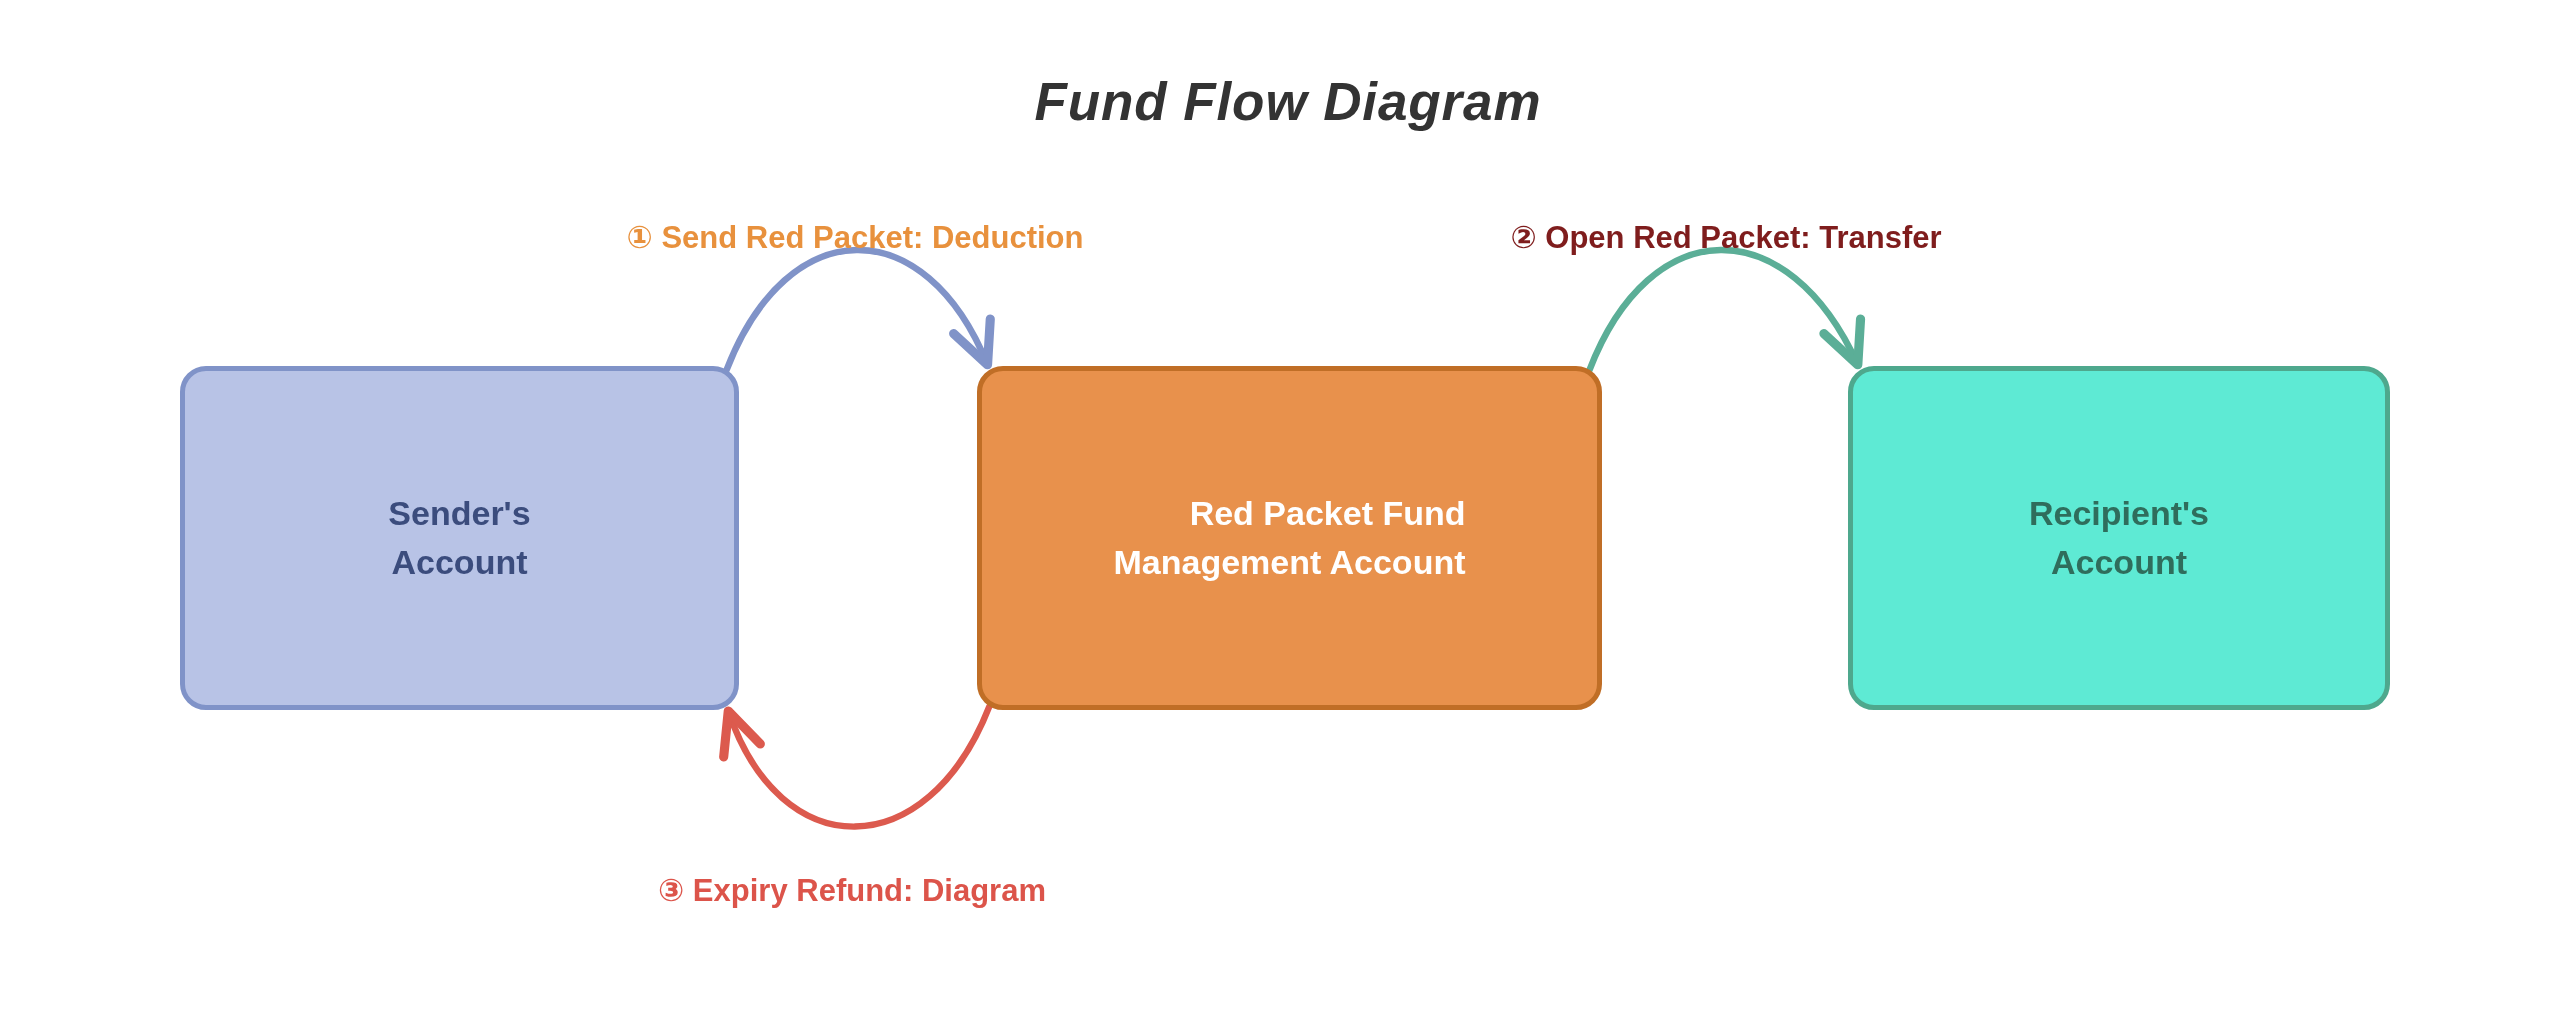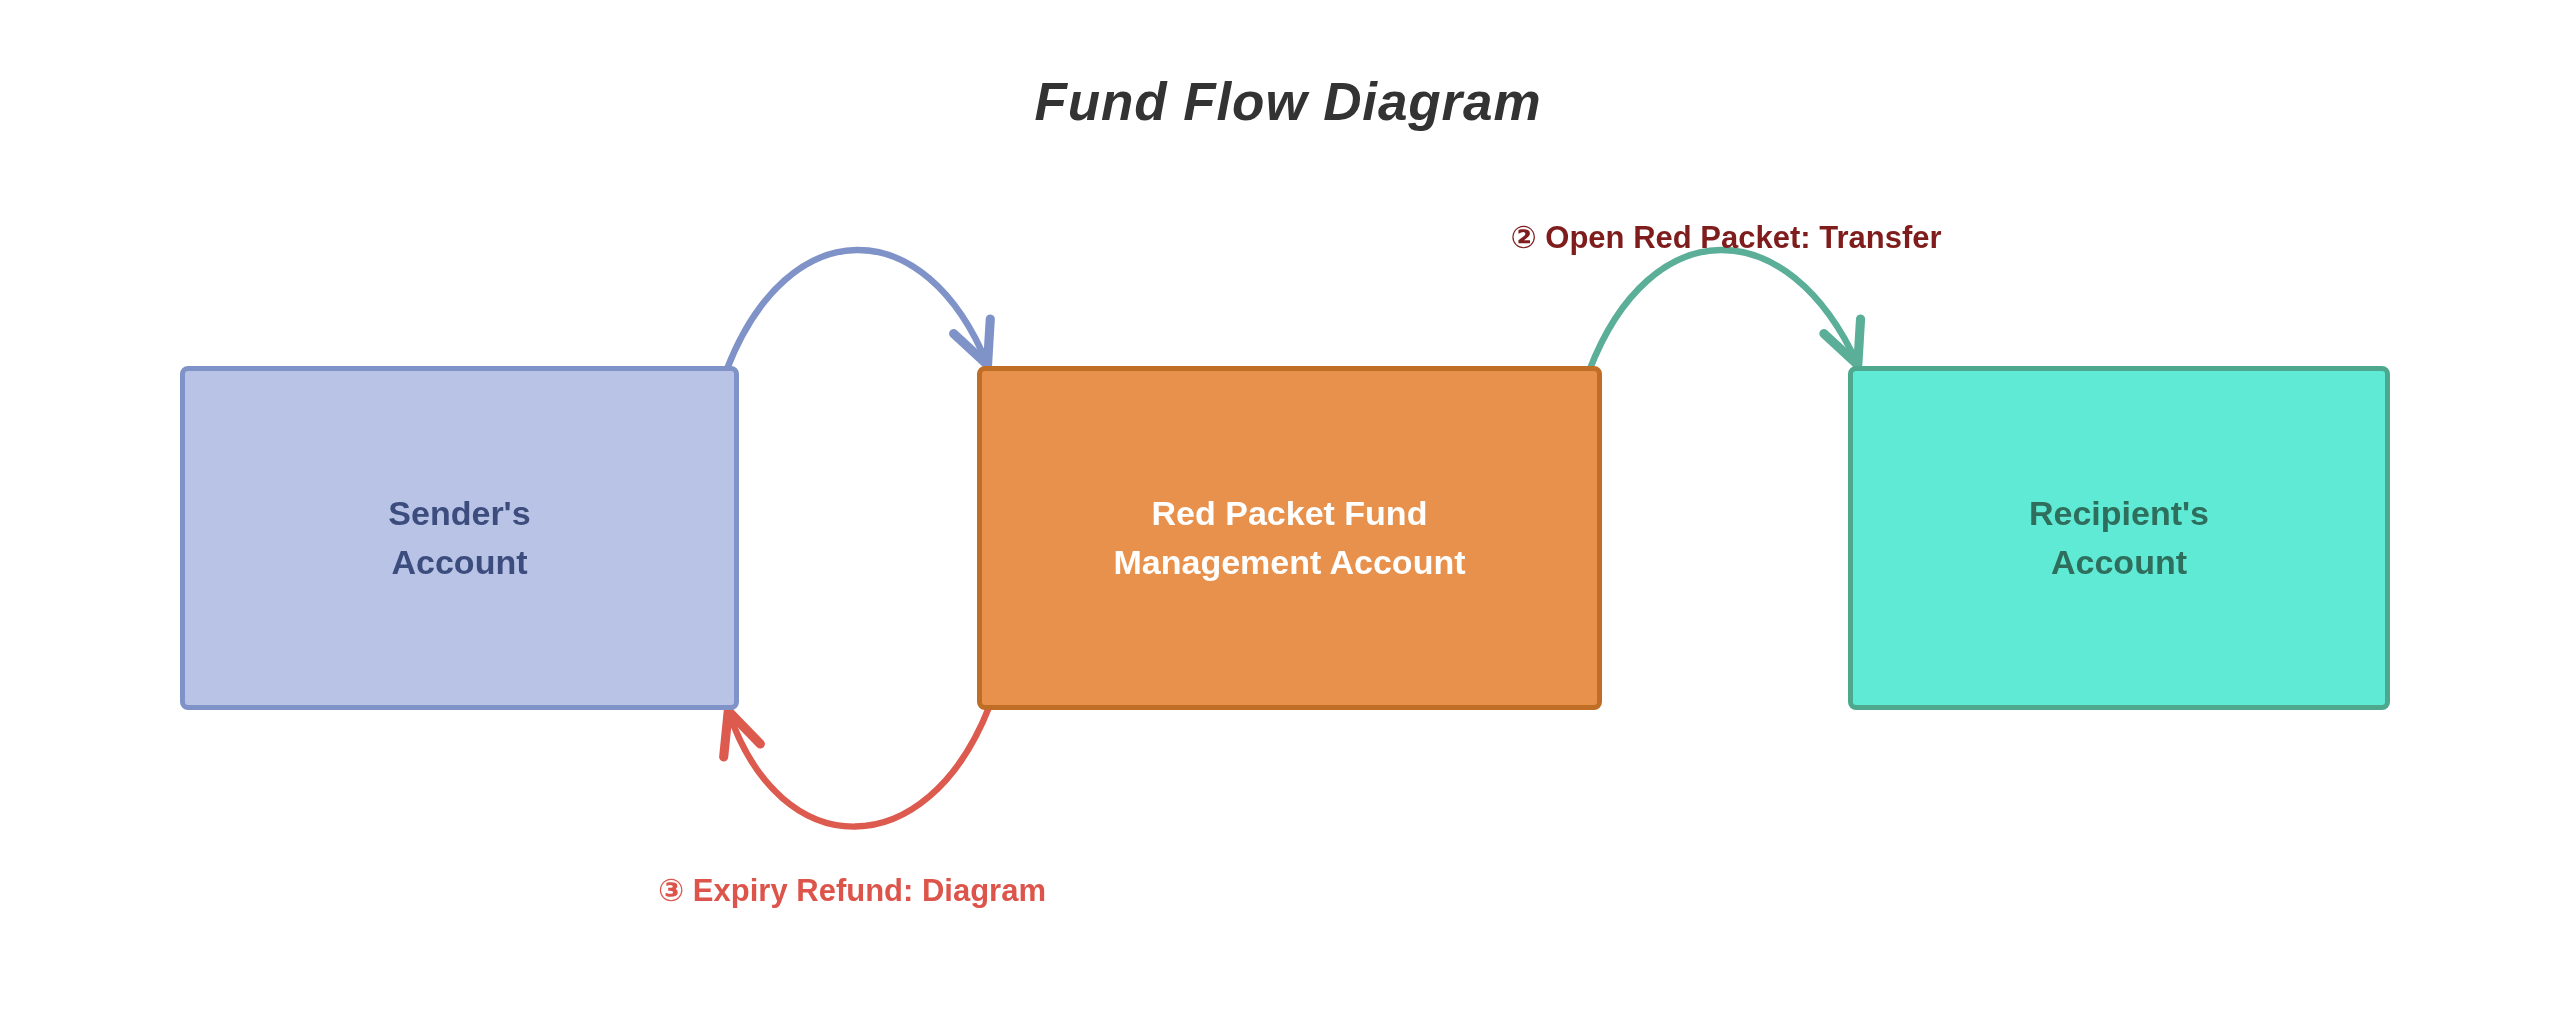--- a/index.html
+++ b/index.html
@@ -47,37 +47,37 @@
     white-space: nowrap;
   }
   .edge-label.orange { color: #e8913d; }
   .edge-label.teal   { color: #7f1d1d; }
   .edge-label.red    { color: #dc544a; }
 
   .node {
     position: absolute;
     top: 366px;
     height: 344px;
-    border-radius: 8px;
+    border-radius: 26px;
     border: 5.5px solid;
     display: flex;
     align-items: center;
     justify-content: center;
     text-align: center;
   }
   .node-label {
     font-size: 34px;
     font-weight: bold;
     line-height: 1.45;
     white-space: pre-line;
   }
   .node-sender    { left: 180px;  width: 559px; background: #b8c3e6; border-color: #8093c8; }
   .node-sender    .node-label { color: #3b4c7d; }
   .node-fund      { left: 977px; width: 625px; background: #e8914c; border-color: #c06e26; }
-  .node-fund      .node-label { color: #ffffff; }
+  .node-fund      .node-label { color: #ffffff; text-align: right; }
   .node-recipient { left: 1848px; width: 542px; background: #5eead4; border-color: #4ea88d; }
   .node-recipient .node-label { color: #2f6d5c; }
 
   .label-send   { left: 855px;  top: 237px; }
   .label-open   { left: 1726px; top: 237px; }
   .label-refund { left: 852px;  top: 890px; }
 </style>
 </head>
 <body>
 
@@ -90,20 +90,21 @@
     <path class="edge-path edge-blue" d="M 793 404 C 860 230 1010 230 1078 398"></path>
     <polyline class="edge-head edge-blue" points="1081,348 1078,398 1041,364"></polyline>
 
     <path class="edge-path edge-teal" d="M 1735 404 C 1802 230 1952 230 2028 398"></path>
     <polyline class="edge-head edge-teal" points="2031,348 2028,398 1991,364"></polyline>
 
     <path class="edge-path edge-red" d="M 1080 771 C 1012 945 852 945 795 776"></path>
     <polyline class="edge-head edge-red" points="790,826 795,776 830,812"></polyline>
   </svg>
 
+  <div class="edge-label orange label-send">① Send Red Packet: Deduction</div>
 
   <div class="edge-label teal label-open">② Open Red Packet: Transfer</div>
 
   <div class="edge-label red label-refund">③ Expiry Refund: Diagram</div>
 
   <div class="node node-sender">
     <span class="node-label">Sender's
 Account</span>
   </div>
 

